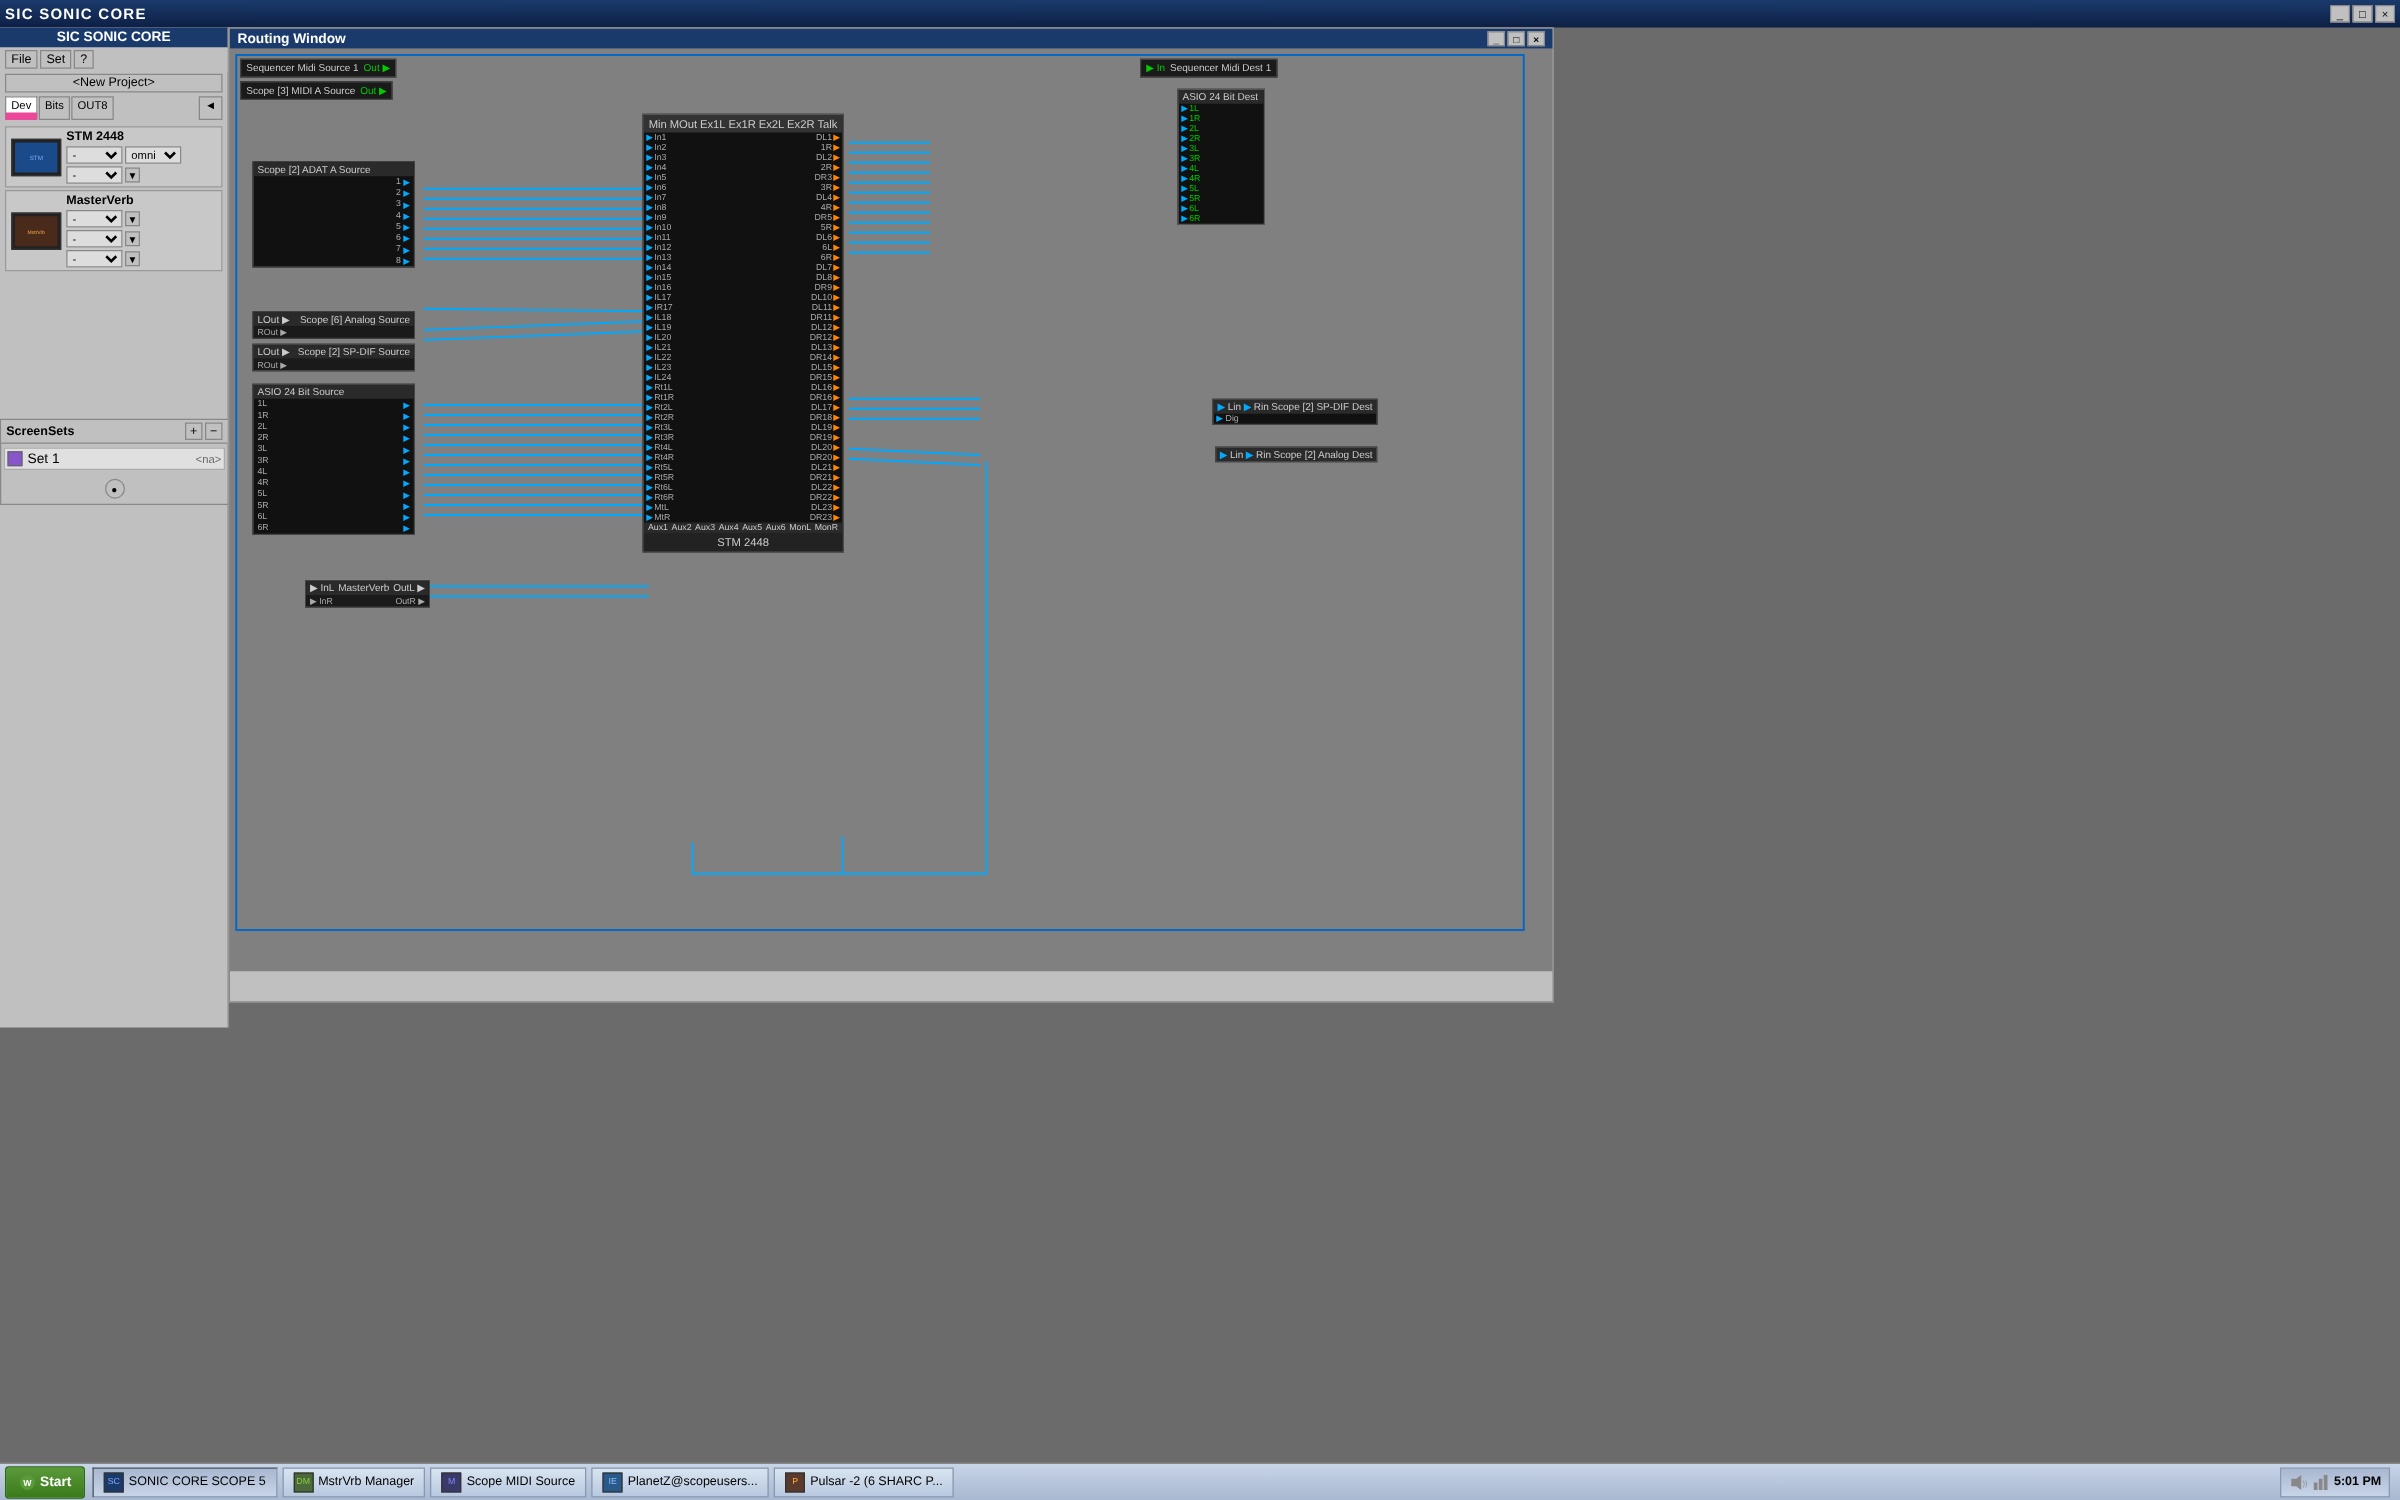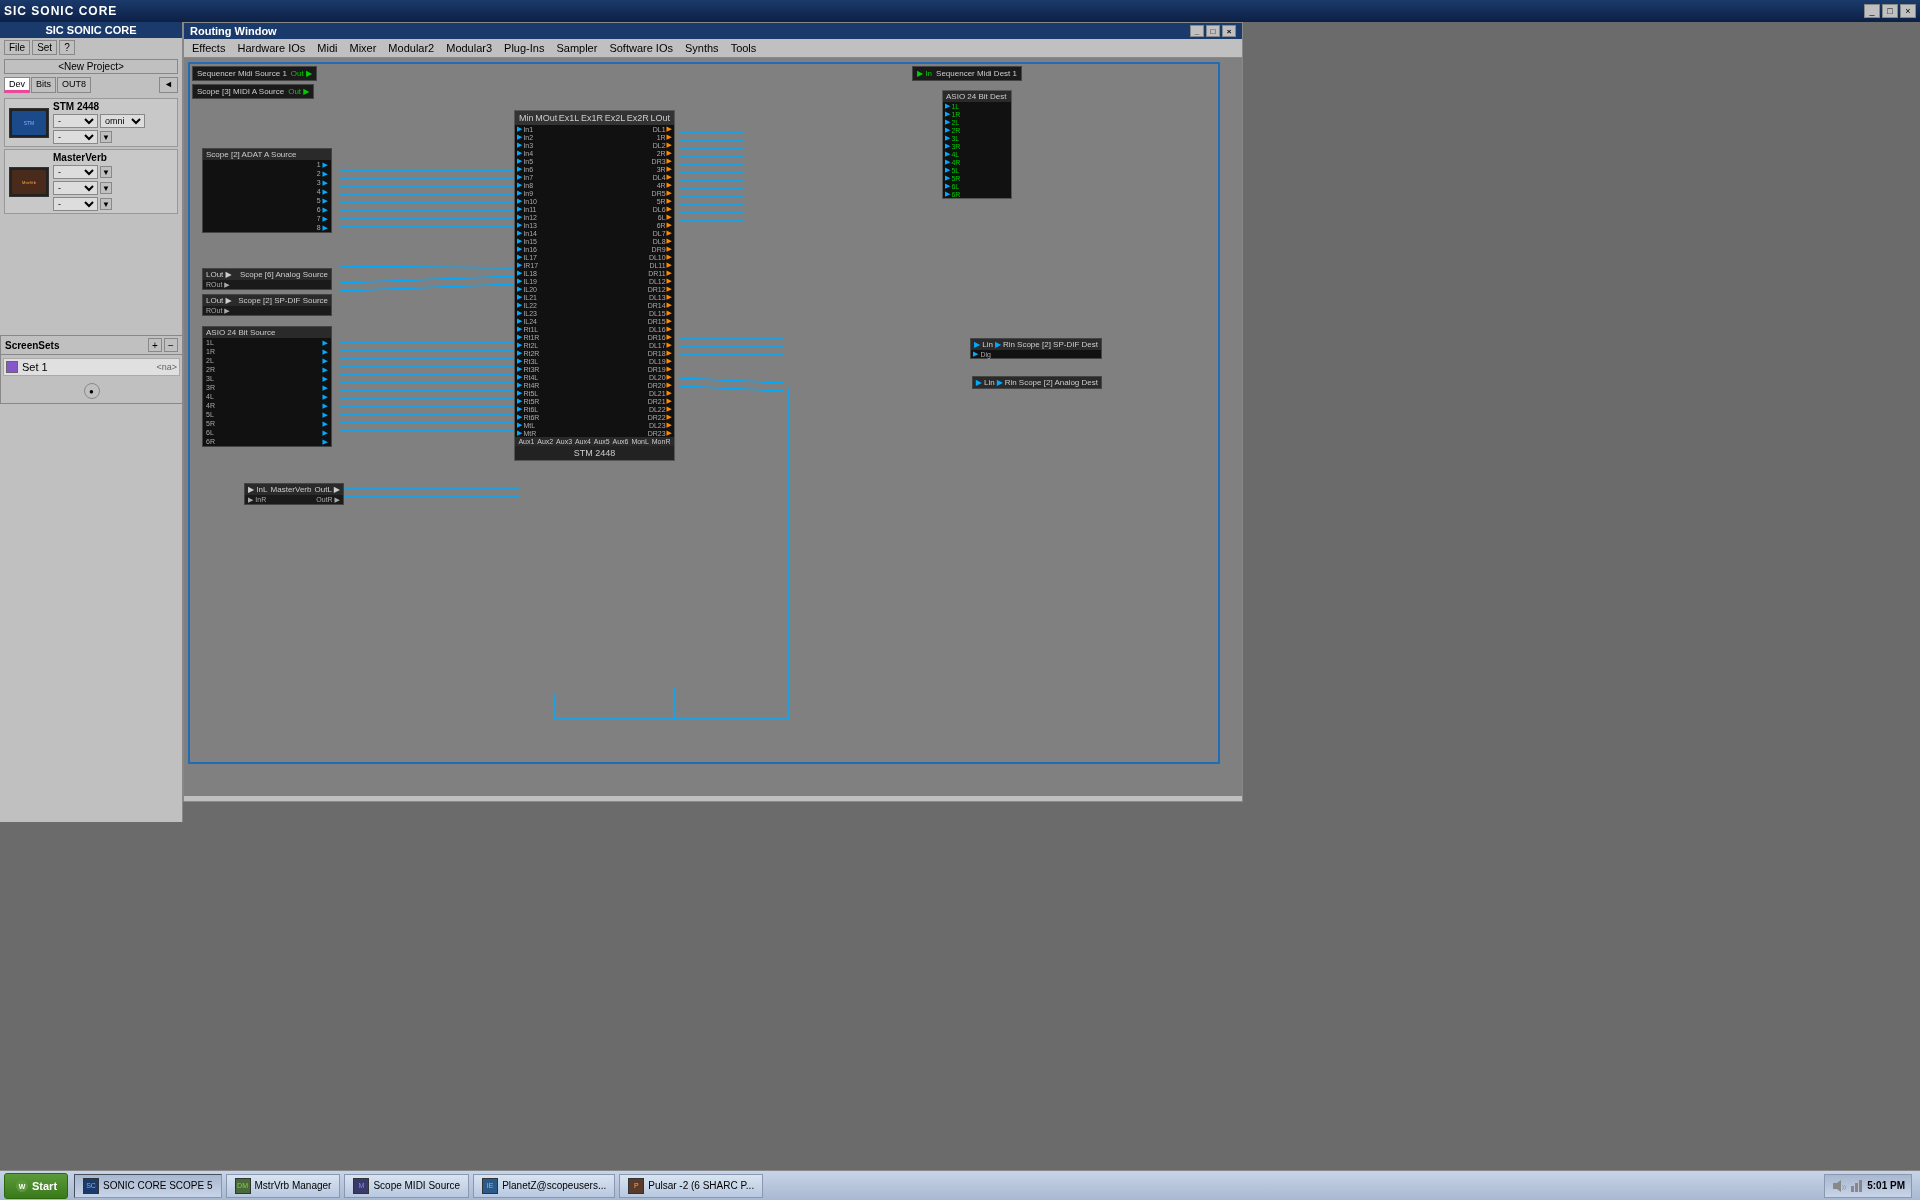--- a/index.html
+++ b/index.html
@@ -99,21 +99,21 @@
     }
     .dev-tab {
       background: #c0c0c0;
       border: 1px solid #888;
       padding: 1px 4px;
       font-size: 9px;
       cursor: pointer;
     }
     .dev-tab.active {
       background: white;
-      border-bottom: 3px solid #ec4899;
+      border-bottom: 6px solid #ec4899;
     }
     #device-list {
       padding: 2px;
     }
     .device-item {
       background: #c8c8c8;
       border: 1px solid #999;
       margin: 2px;
       padding: 2px 4px;
       display: flex;
@@ -464,33 +464,20 @@
 </div>
 
 <div id="routing-window">
   <div id="routing-title-bar">
     <span>Routing Window</span>
     <div id="routing-win-controls">
       <div class="rwin-btn">_</div>
       <div class="rwin-btn">□</div>
       <div class="rwin-btn">×</div>
     </div>
-  </div>
-  <div id="routing-menu">
-    <span class="rmenu-item active">Effects</span>
-    <span class="rmenu-item">Hardware IOs</span>
-    <span class="rmenu-item">Midi</span>
-    <span class="rmenu-item">Mixer</span>
-    <span class="rmenu-item">Modular2</span>
-    <span class="rmenu-item">Modular3</span>
-    <span class="rmenu-item">Plug-Ins</span>
-    <span class="rmenu-item">Sampler</span>
-    <span class="rmenu-item">Software IOs</span>
-    <span class="rmenu-item">Synths</span>
-    <span class="rmenu-item">Tools</span>
   </div>
 
   <div id="routing-canvas">
     <svg id="wire-svg">
 
       <polyline class="wire" points="155,112, 335,112"></polyline>
       <polyline class="wire" points="155,120, 335,120"></polyline>
       <polyline class="wire" points="155,128, 335,128"></polyline>
       <polyline class="wire" points="155,136, 335,136"></polyline>
       <polyline class="wire" points="155,144, 335,144"></polyline>
@@ -652,21 +639,21 @@
     </div>
 
     <div style="position:absolute;left:330px;top:52px;background:#111;border:1px solid #555;width:161px;">
       <div style="background:#333;color:#ccc;padding:2px 4px;font-size:9px;display:flex;justify-content:space-between;flex-wrap:wrap;gap:1px;">
         <span>Min</span>
         <span>MOut</span>
         <span>Ex1L</span>
         <span>Ex1R</span>
         <span>Ex2L</span>
         <span>Ex2R</span>
-        <span>LOut</span>
+        <span>Talk</span>
       </div>
 
       <div style="display:grid;grid-template-columns:1fr 1fr;font-size:7px;color:#aaa;">
         <div style="padding:0 2px;display:flex;align-items:center;gap:1px;height:8px;"><span style="color:#00aaff;">▶</span>In1</div>
         <div style="padding:0 2px;display:flex;align-items:center;justify-content:flex-end;gap:1px;height:8px;">DL1<span style="color:#ff8800;">▶</span></div>
         <div style="padding:0 2px;display:flex;align-items:center;gap:1px;height:8px;"><span style="color:#00aaff;">▶</span>In2</div>
         <div style="padding:0 2px;display:flex;align-items:center;justify-content:flex-end;gap:1px;height:8px;">1R<span style="color:#ff8800;">▶</span></div>
         <div style="padding:0 2px;display:flex;align-items:center;gap:1px;height:8px;"><span style="color:#00aaff;">▶</span>In3</div>
         <div style="padding:0 2px;display:flex;align-items:center;justify-content:flex-end;gap:1px;height:8px;">DL2<span style="color:#ff8800;">▶</span></div>
         <div style="padding:0 2px;display:flex;align-items:center;gap:1px;height:8px;"><span style="color:#00aaff;">▶</span>In4</div>

